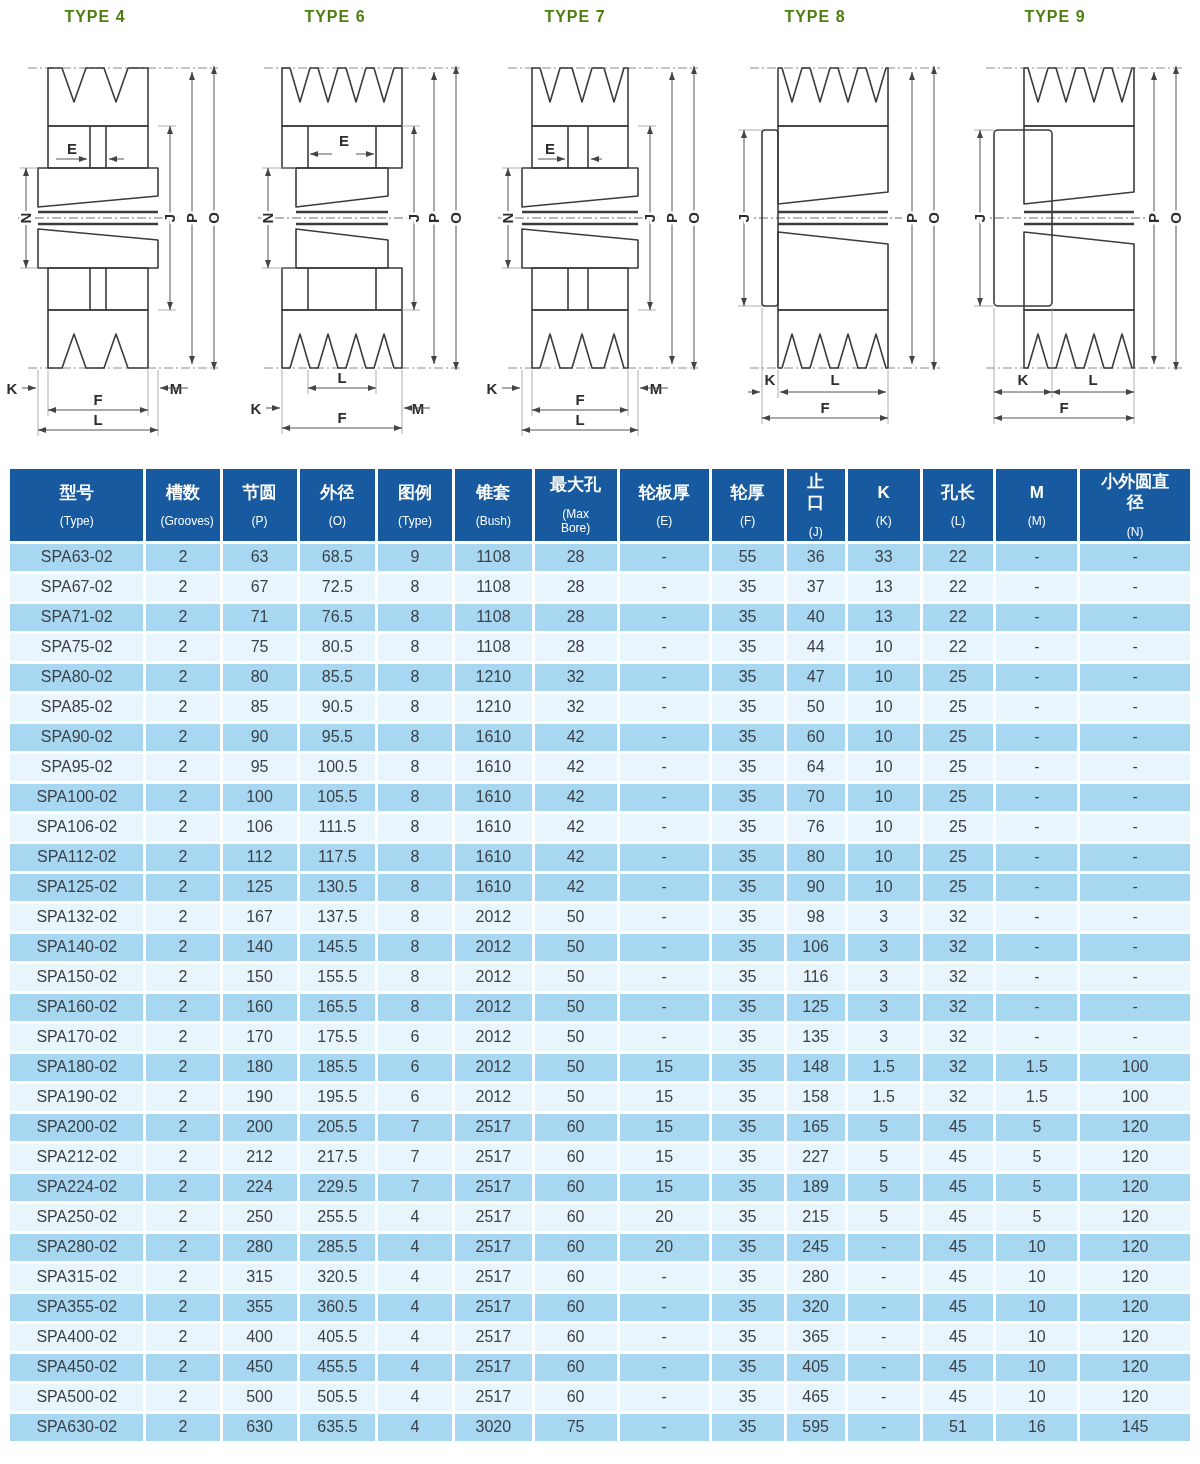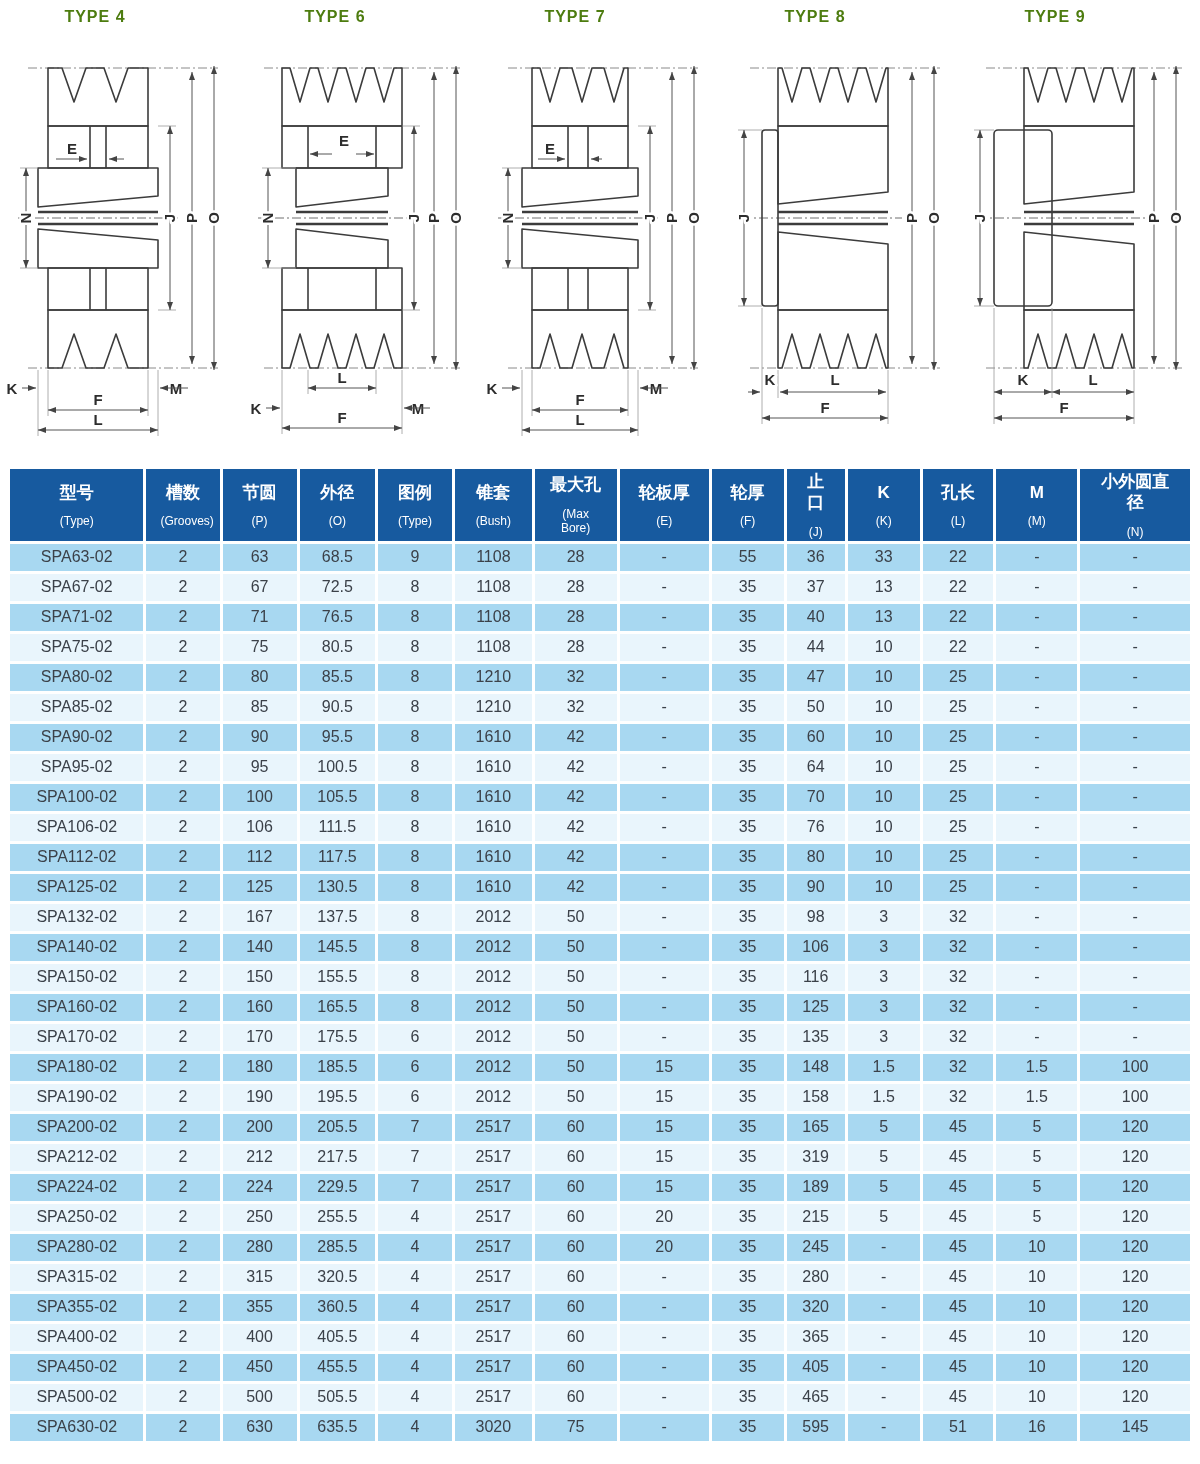--- a/index.html
+++ b/index.html
@@ -701,21 +701,21 @@
       <tr class="even">
         <td>SPA212-02</td>
         <td>2</td>
         <td>212</td>
         <td>217.5</td>
         <td>7</td>
         <td>2517</td>
         <td>60</td>
         <td>15</td>
         <td>35</td>
-        <td>319</td>
+        <td>227</td>
         <td>5</td>
         <td>45</td>
         <td>5</td>
         <td>120</td>
       </tr>
       <tr class="odd">
         <td>SPA224-02</td>
         <td>2</td>
         <td>224</td>
         <td>229.5</td>

